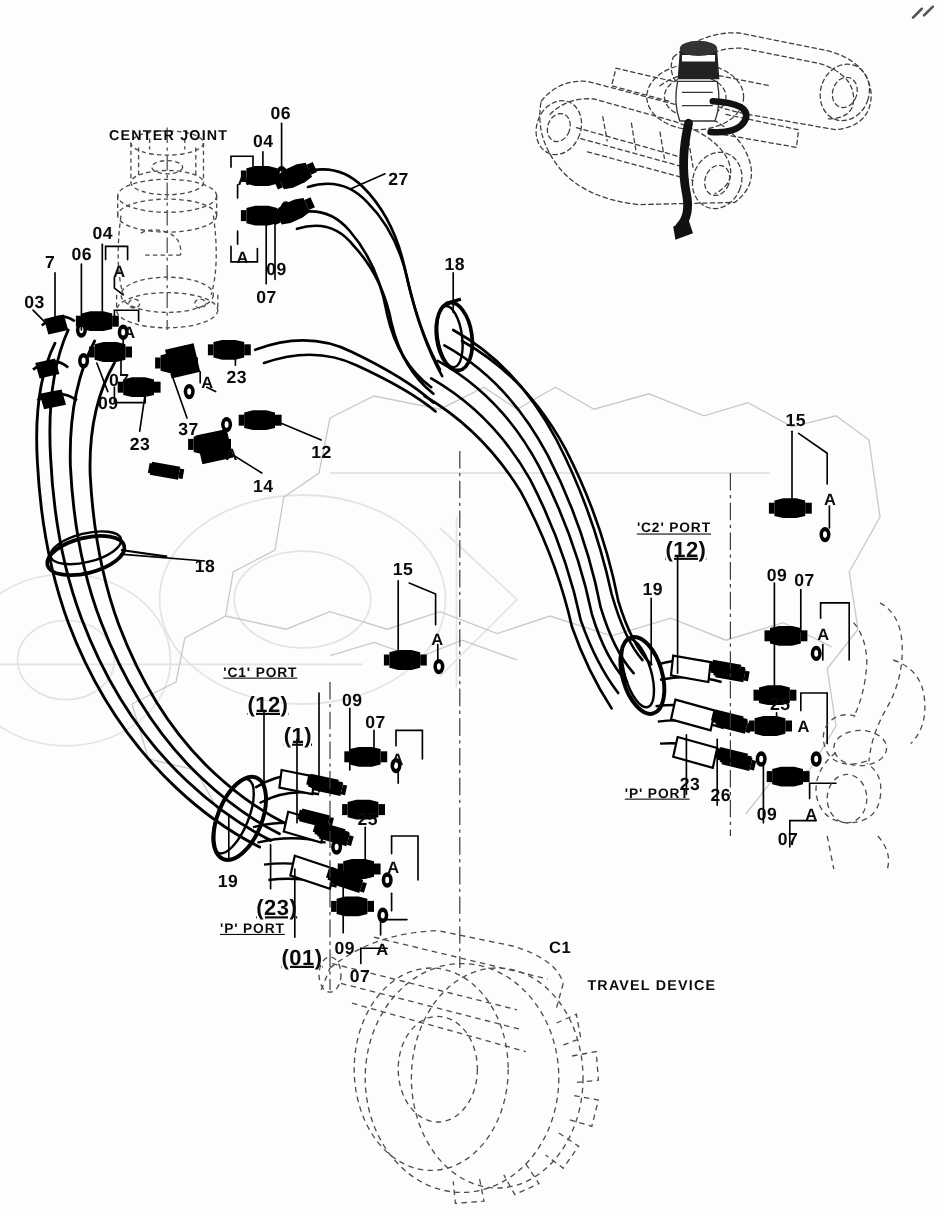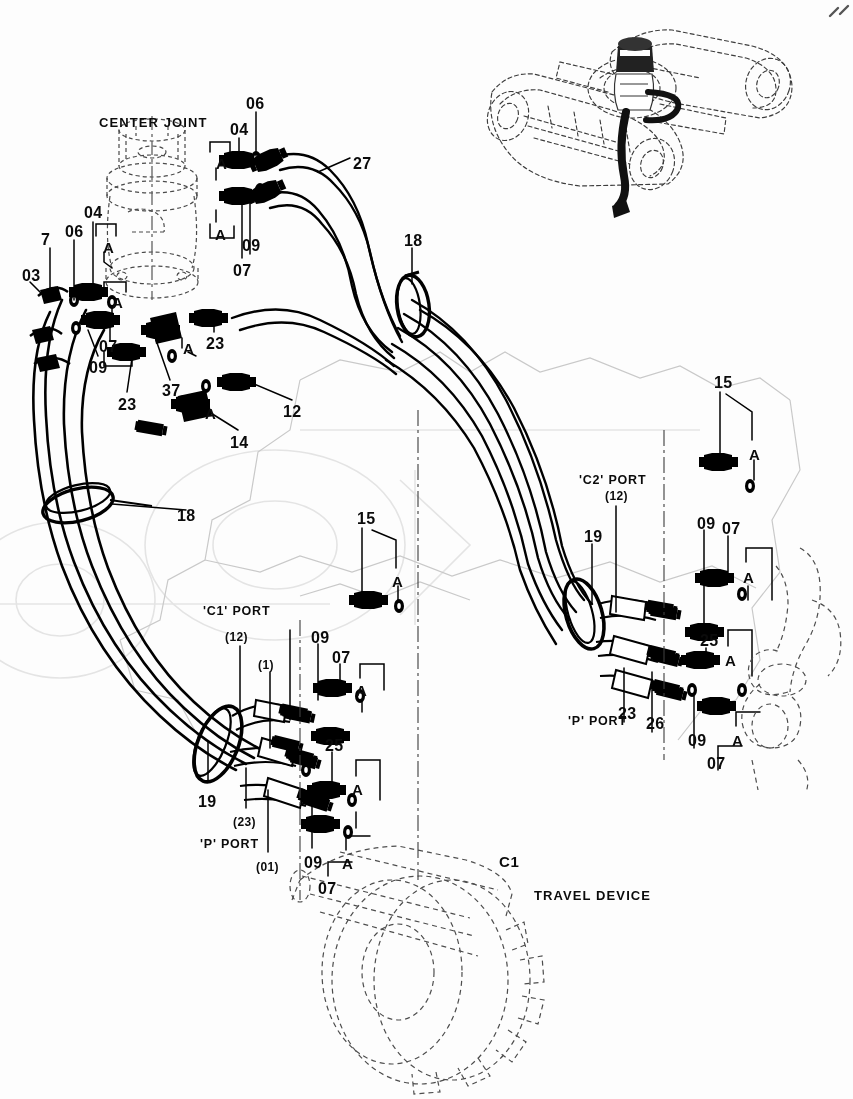--- a/index.html
+++ b/index.html
@@ -30,23 +30,23 @@
     position: absolute;
     font-family: "Liberation Sans", sans-serif;
     font-weight: bold;
     color: #0b0b0b;
     white-space: nowrap;
     letter-spacing: 0.4px;
     line-height: 1;
     -webkit-font-smoothing: none;
   }
   .lbl.num      { font-size: 16px; }
-  .lbl.paren    { font-size: 12px; }
+  .lbl.paren    { font-size: 20px; text-decoration: underline; }
   .lbl.alpha    { font-size: 15px; }
-  .lbl.port     { font-size: 12.5px; letter-spacing: 0.8px; }
+  .lbl.port     { font-size: 12.5px; letter-spacing: 0.8px; text-decoration: underline; }
   .lbl.title    { font-size: 13px; letter-spacing: 1.1px; margin-top: 16px; }
   .lbl.cmark    { font-size: 15px; letter-spacing: 0.6px; }
   .wm {
     position: absolute;
     color: #e2e2e2;
     font-family: "Liberation Sans", sans-serif;
     font-weight: bold;
     font-size: 150px;
     letter-spacing: 10px;
     -webkit-user-select: none;

